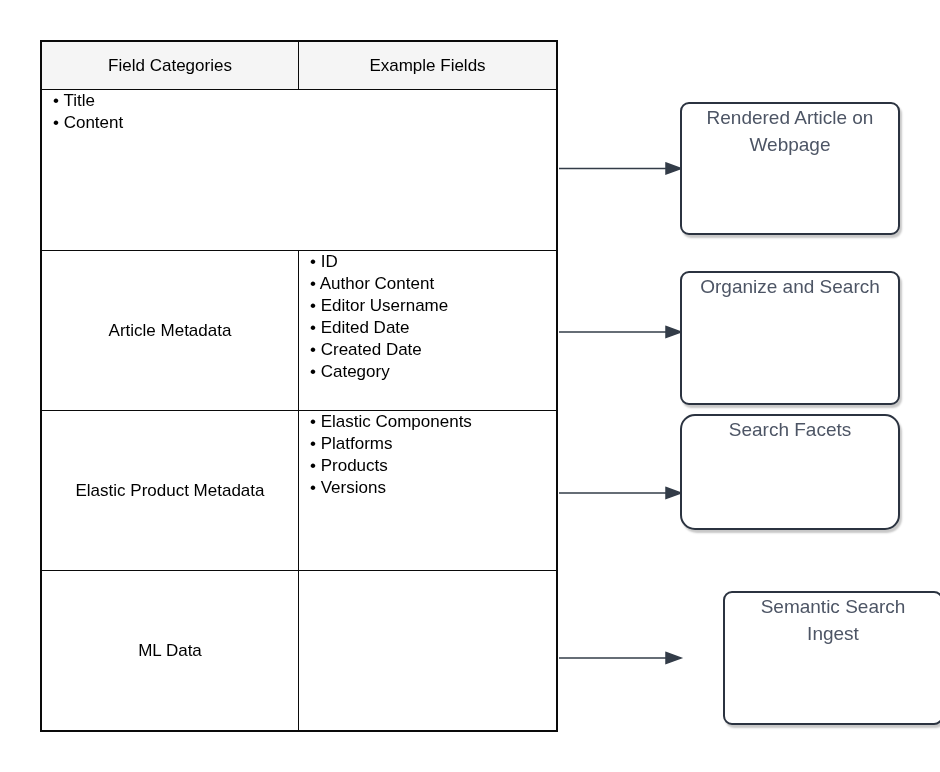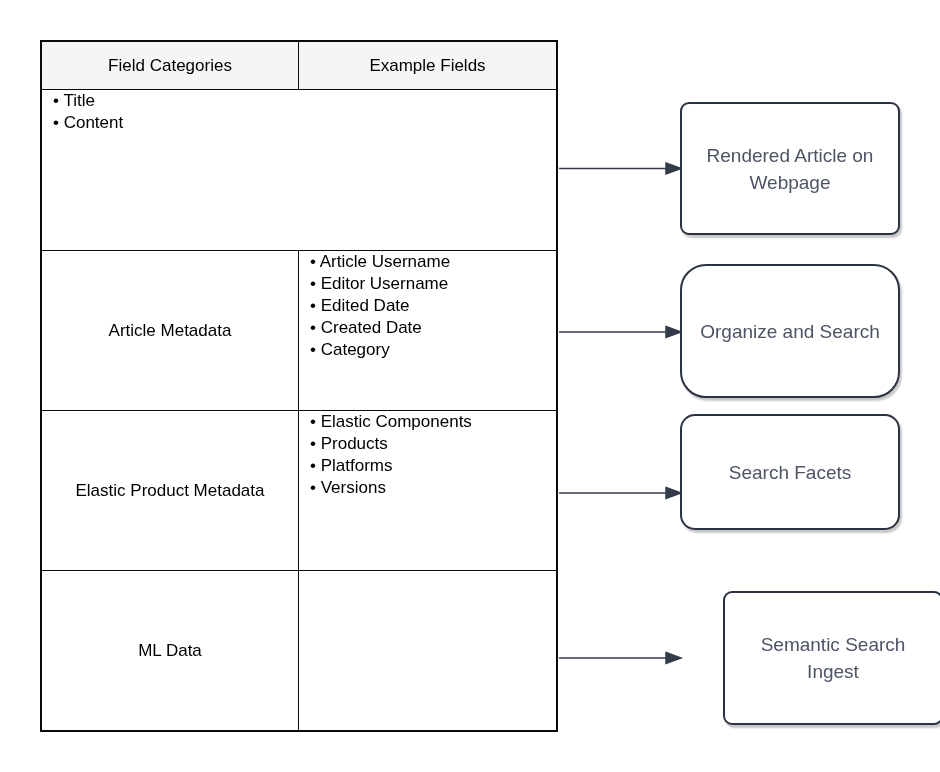--- a/index.html
+++ b/index.html
@@ -73,30 +73,30 @@
   .flow-box {
     position: absolute;
     left: 680px;
     width: 220px;
     box-sizing: border-box;
     border: 2px solid #2b3340;
     border-radius: 9px;
     background: #ffffff;
     box-shadow: 2px 3px 2px rgba(0,0,0,0.22);
     display: flex;
-    align-items: center;
+    align-items: flex-start;
     justify-content: center;
     text-align: center;
     color: #4d5565;
     font-size: 19px;
     line-height: 27px;
     padding: 0 10px;
   }
   .box1 { top: 102px; height: 133px; }
-  .box2 { top: 264px; height: 134px; border-radius: 26px; }
+  .box2 { top: 271px; height: 134px; }
   .box3 { top: 414px; height: 116px; border-radius: 15px; }
   .box4 { top: 591px; height: 134px; margin-left: 43px; }
 
   
   .arrows {
     position: absolute;
     left: 0;
     top: 0;
     pointer-events: none;
   }
@@ -118,36 +118,37 @@
           <li>Title</li>
           <li>Content</li>
         </ul>
       </div>
     </div>
 
     <div class="trow r2">
       <div class="cell left center">Article Metadata</div>
       <div class="cell fields">
         <ul>
-          <li>Article Username</li>
+          <li>ID</li>
+          <li>Author Content</li>
           <li>Editor Username</li>
           <li>Edited Date</li>
           <li>Created Date</li>
           <li>Category</li>
         </ul>
       </div>
     </div>
 
     <div class="trow r3">
       <div class="cell left center">Elastic Product Metadata</div>
       <div class="cell fields">
         <ul>
           <li>Elastic Components</li>
+          <li>Platforms</li>
           <li>Products</li>
-          <li>Platforms</li>
           <li>Versions</li>
         </ul>
       </div>
     </div>
 
     <div class="trow r4">
       <div class="cell left center">ML Data</div>
     </div>
   </div>
 

